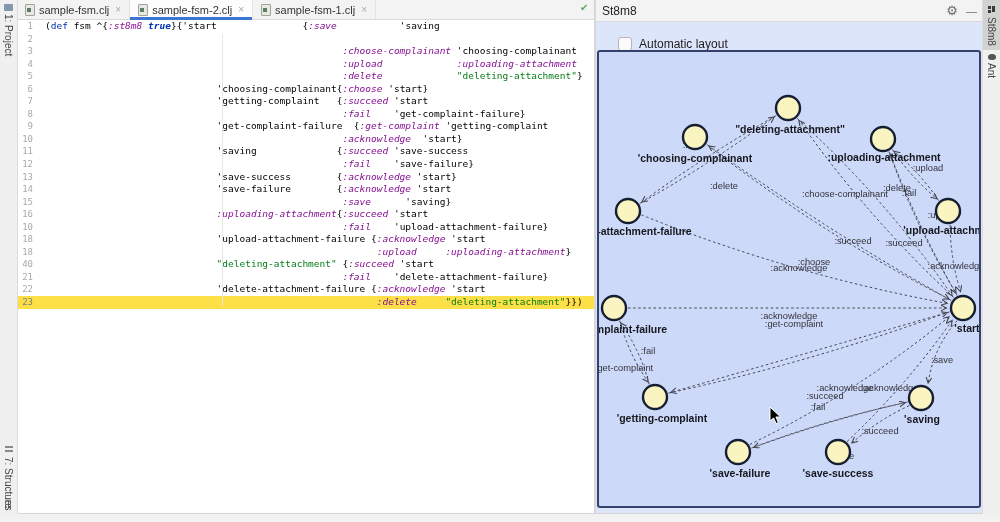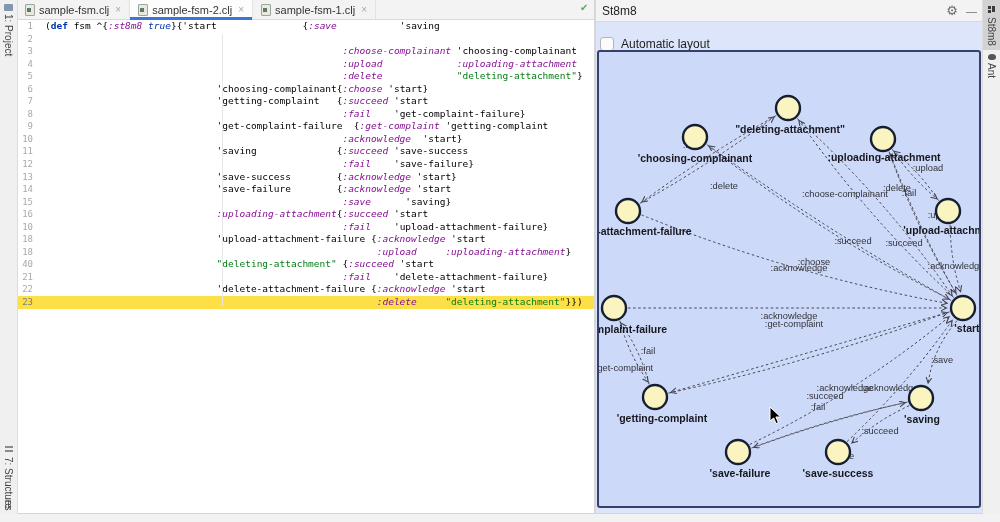--- a/index.html
+++ b/index.html
@@ -30,34 +30,34 @@
   .clj-file-icon::after{content:"";position:absolute;left:1px;top:3px;width:4px;height:4px;background:#5d7d62}
   .tab-close{color:#a9a9a9;font-size:10px;margin-left:2px}
   #code-area{position:relative;font-family:"DejaVu Sans Mono","Liberation Mono",monospace;font-size:9.5px;color:#000}
   #indent-guide{position:absolute;left:205px;top:14px;width:1px;height:272px;background:#e7e7e7}
   .line{display:flex;height:12.55px;line-height:12.55px;white-space:pre}
   .line.current{background:#fde047}
   .ln{flex:0 0 16px;text-align:right;padding-right:6px;color:#a9a9a9;font-size:9px}
   .line.current .ln{color:#7c7c7c}
   .code{margin-left:6px}
   .tk-p{color:#000}
-  .tk-d{color:#0033b3;font-weight:bold}
+  .tk-d{color:#0033b3;font-weight:normal}
   .tk-k{color:#871094;font-weight:normal;font-style:italic}
-  .tk-b{color:#0033b3;font-weight:normal;font-style:italic}
+  .tk-b{color:#0033b3;font-weight:bold;font-style:italic}
   .tk-s{color:#067d17}
   #inspection-check{position:absolute;left:563px;top:2px;color:#59a869;font-size:10px}
   #splitter{position:absolute;left:594px;top:0;bottom:8px;width:2px;background:#d7d7d7;z-index:4;cursor:col-resize}
 
   
   #panel{position:absolute;left:596px;top:0;width:387px;bottom:8px;background:#dde5fa}
   #panel-header{height:21px;background:#f3f3f3;border-bottom:1px solid #d9d9d9;display:flex;align-items:center;padding:0 6px;color:#222}
   #panel-title{flex:1;font-size:12px}
   .gear-icon{color:#6e6e6e;font-size:13px;margin-right:8px;cursor:pointer}
   .minimize-icon{color:#6e6e6e;font-size:11px;cursor:pointer}
-  #panel-toolbar{height:44px;display:flex;align-items:center;padding:0 4px;gap:7px}
+  #panel-toolbar{height:44px;display:flex;align-items:center;padding:0 22px;gap:7px}
   #auto-layout-checkbox{width:12px;height:12px;background:#fbfbfb;border:1px solid #b4b4bc;border-radius:3px;cursor:pointer}
   #auto-layout-label{font-size:12px;color:#1d1d1d}
   #diagram{position:absolute;left:1px;top:50px;width:380px;height:454px;background:#cdd9f8;
            border:2px solid #35406b;border-radius:3px;overflow:hidden}
 
   #statusbar{position:absolute;left:0;right:0;bottom:0;height:8px;background:#f2f2f2;border-top:1px solid #d5d5d5}
   #mouse-cursor{position:absolute;left:769px;top:406px;z-index:9;pointer-events:none}
 </style>
 </head>
 <body>

